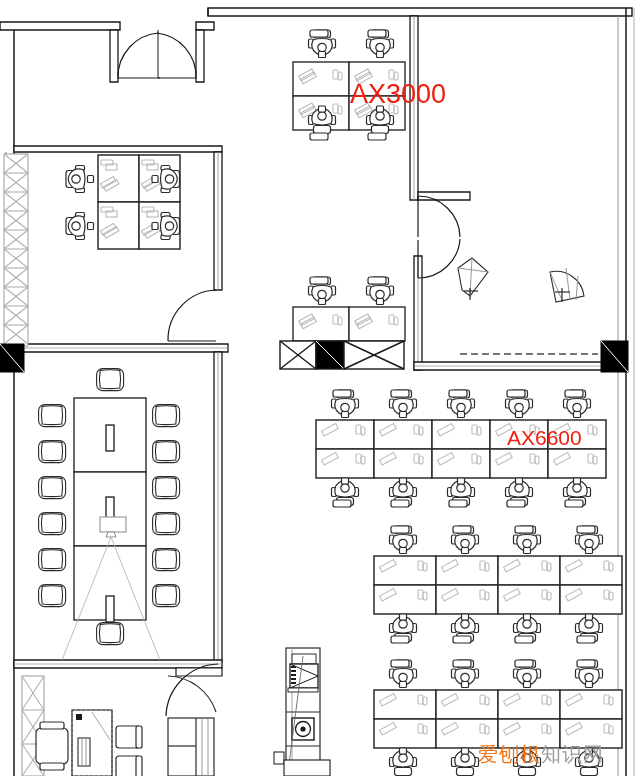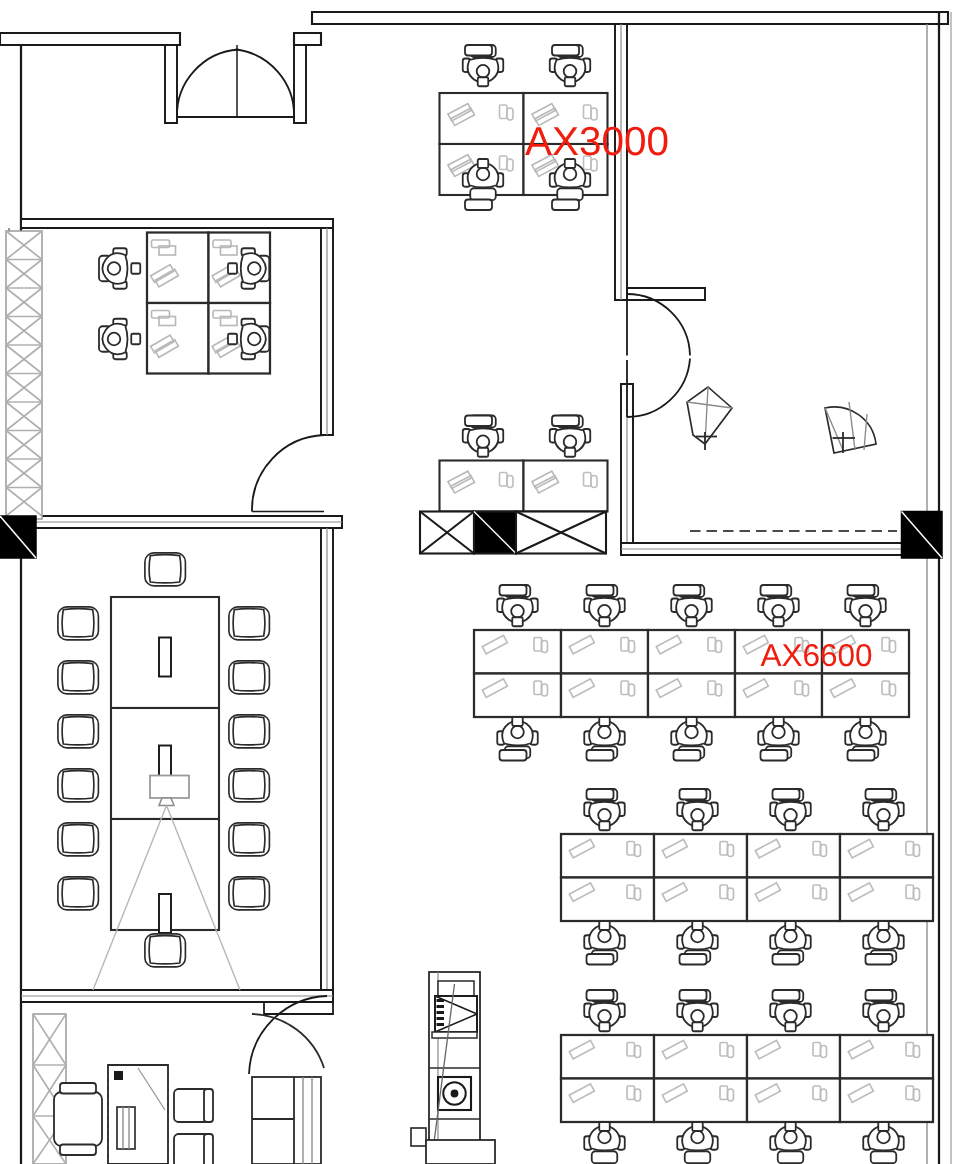--- a/index.html
+++ b/index.html
@@ -616,14 +616,17 @@
 
       <path d="M168 676 A52 52 0 0 1 216 712" fill="none" stroke="#2b2b2b" stroke-width="1.2"></path>
     </g>
 
   </svg>
 
   <div class="tag-label" id="tag-ax3000">AX3000</div>
 
   <div class="tag-label" id="tag-ax6600">AX6600</div>
 
+  <div id="watermark">
+    <span class="wm-a">爱刨根</span><span class="wm-b">知识网</span>
+  </div>
 
 </div>
 
 </body></html>

